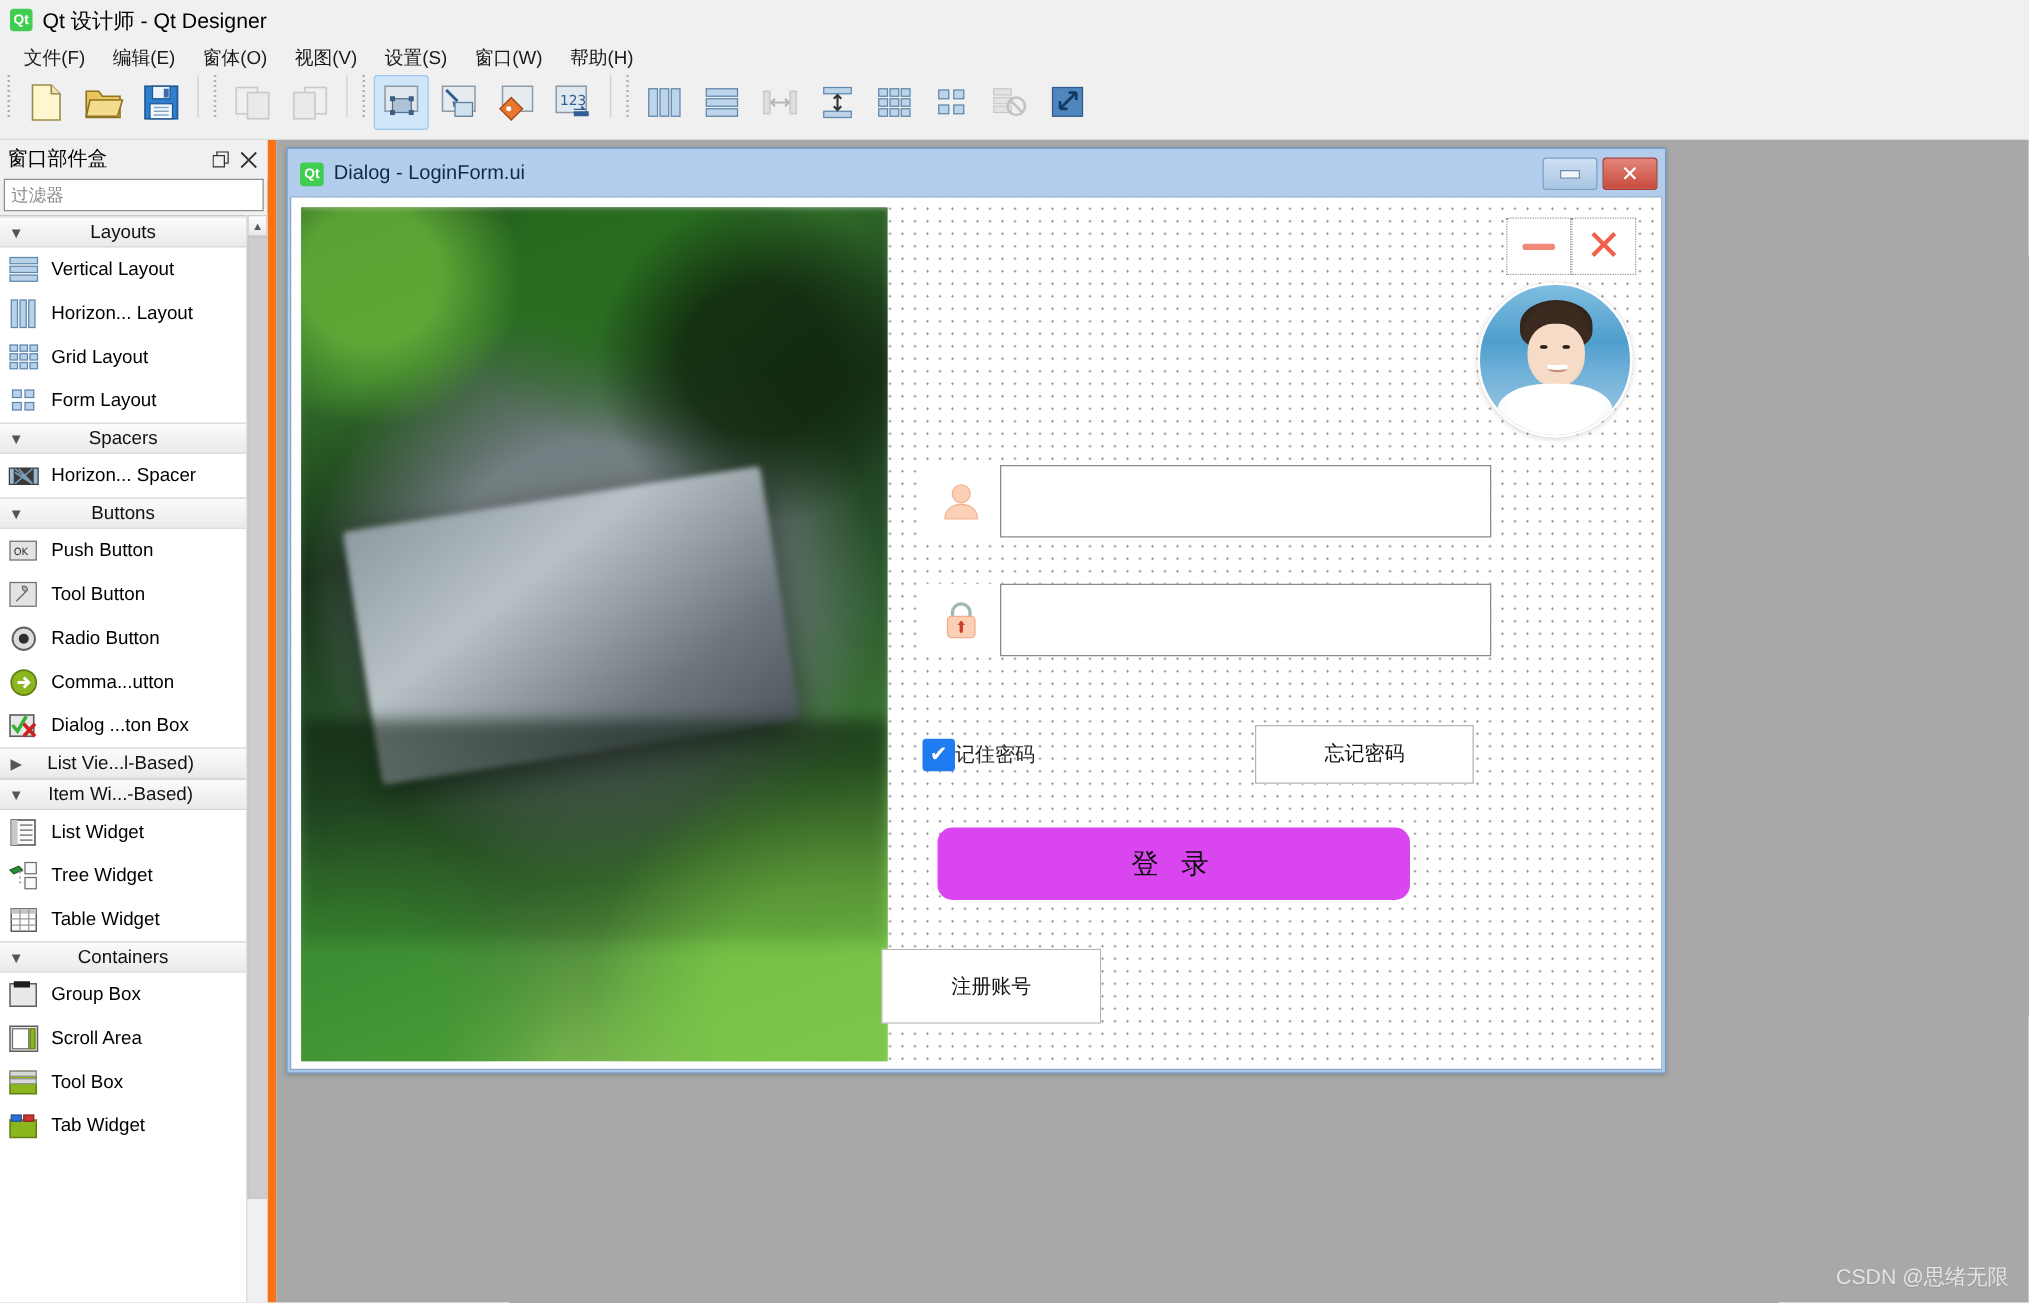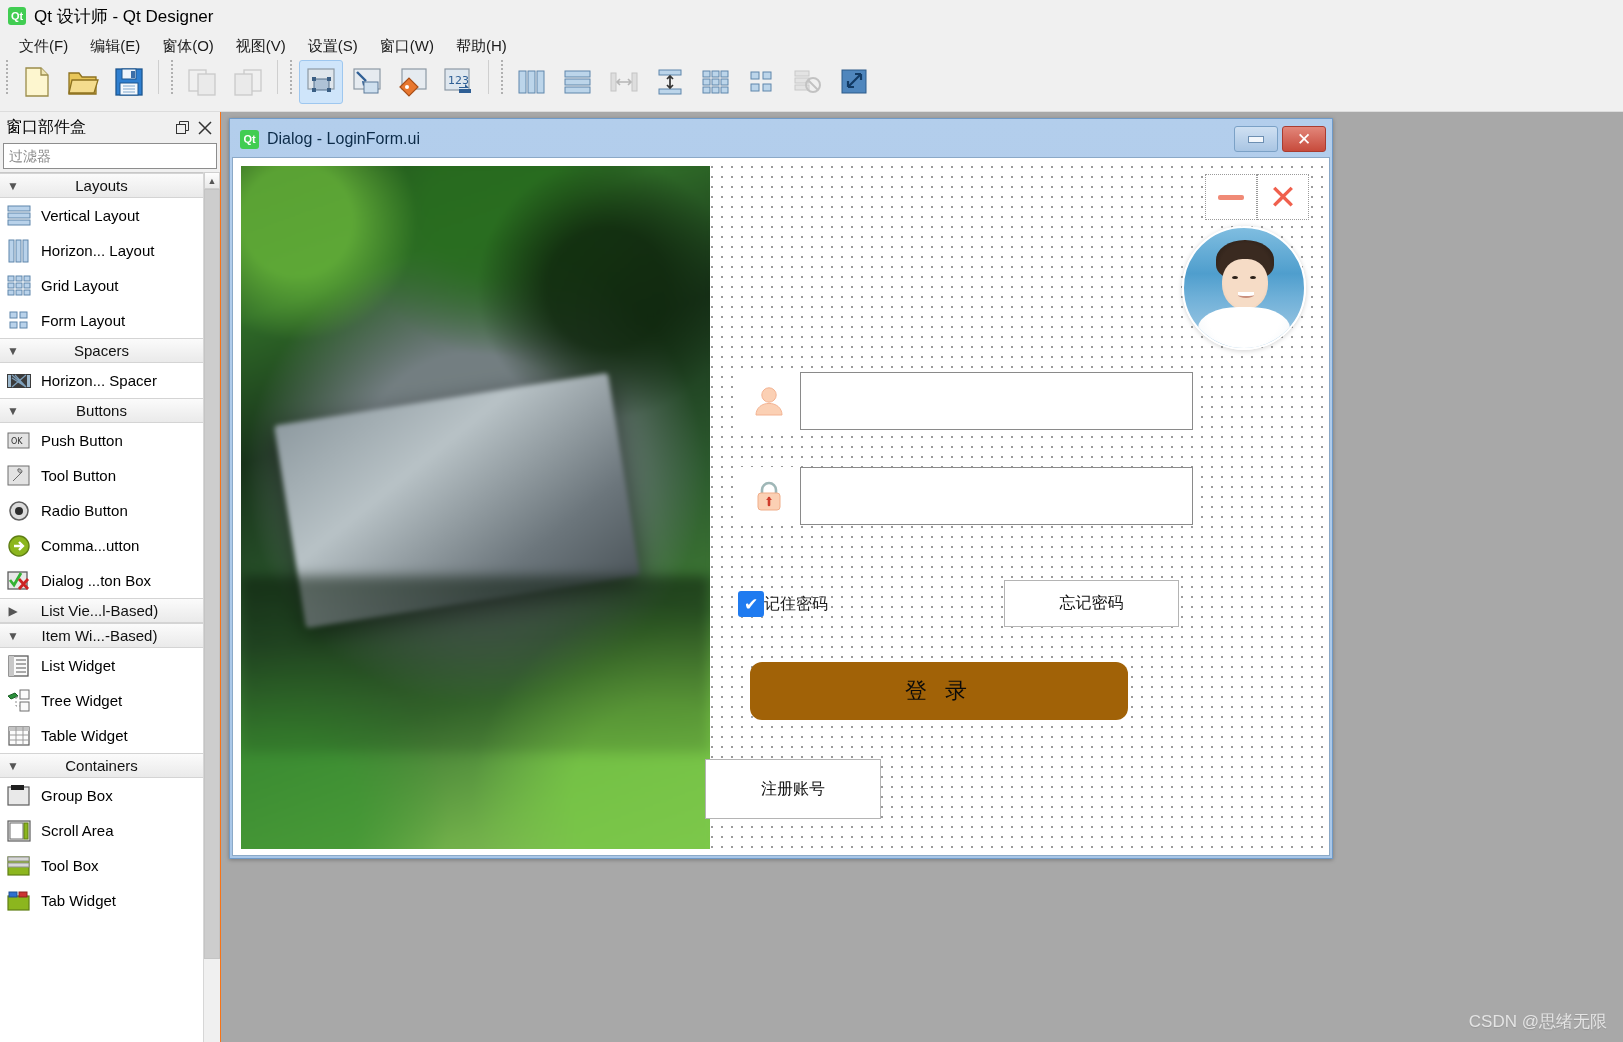--- a/index.html
+++ b/index.html
@@ -65,21 +65,21 @@
     display: flex; align-items: center; justify-content: center;
     border: 1px solid transparent; border-radius: 3px; flex: none;
     cursor: default;
   }
   .tb-btn.active { background: #cfe5fa; border-color: #9ec7ef; }
   .tb-btn.disabled { opacity: 0.45; }
 
   
   .dock {
     position: absolute; left: 0; top: 112px; width: 221px; height: 930px;
-    background: #f0f0f0; border-right: 1px solid #f97316;
+    background: #f0f0f0; border-right: 7px solid #f97316;
     display: flex; flex-direction: column;
   }
   .dock-title {
     height: 31px; display: flex; align-items: center;
     padding: 0 4px 0 6px; background: #f0f0f0;
   }
   .dock-title-text { font-size: 16px; color: #000; flex: 1; white-space: nowrap; }
   .dock-btn {
     width: 22px; height: 22px; display: flex; align-items: center;
     justify-content: center; color: #333; font-size: 14px; cursor: default;
@@ -297,21 +297,21 @@
   .chk-label { font-size: 16px; color: #1e1e1e; white-space: nowrap; }
 
   .btn-plain {
     position: absolute; background: #ffffff; border: 1px solid #b4b4b4;
     display: flex; align-items: center; justify-content: center;
     font-size: 16px; color: #111; cursor: default; font-family: inherit;
   }
 
   .btn-login {
     position: absolute; left: 40px; top: 496px; width: 378px; height: 58px;
-    background: #a16207; border: none; border-radius: 12px;
+    background: #d946ef; border: none; border-radius: 12px;
     display: flex; align-items: center; justify-content: center;
     font-size: 22px; letter-spacing: 6px; color: #0a0a0a;
     cursor: default; font-family: inherit;
   }
 
   .btn-forgot {
     left: 294px; top: 414px; width: 175px; height: 47px;
   }
   .btn-register {
     position: absolute; left: 472px; top: 601px; width: 176px; height: 60px; text-align: right;

